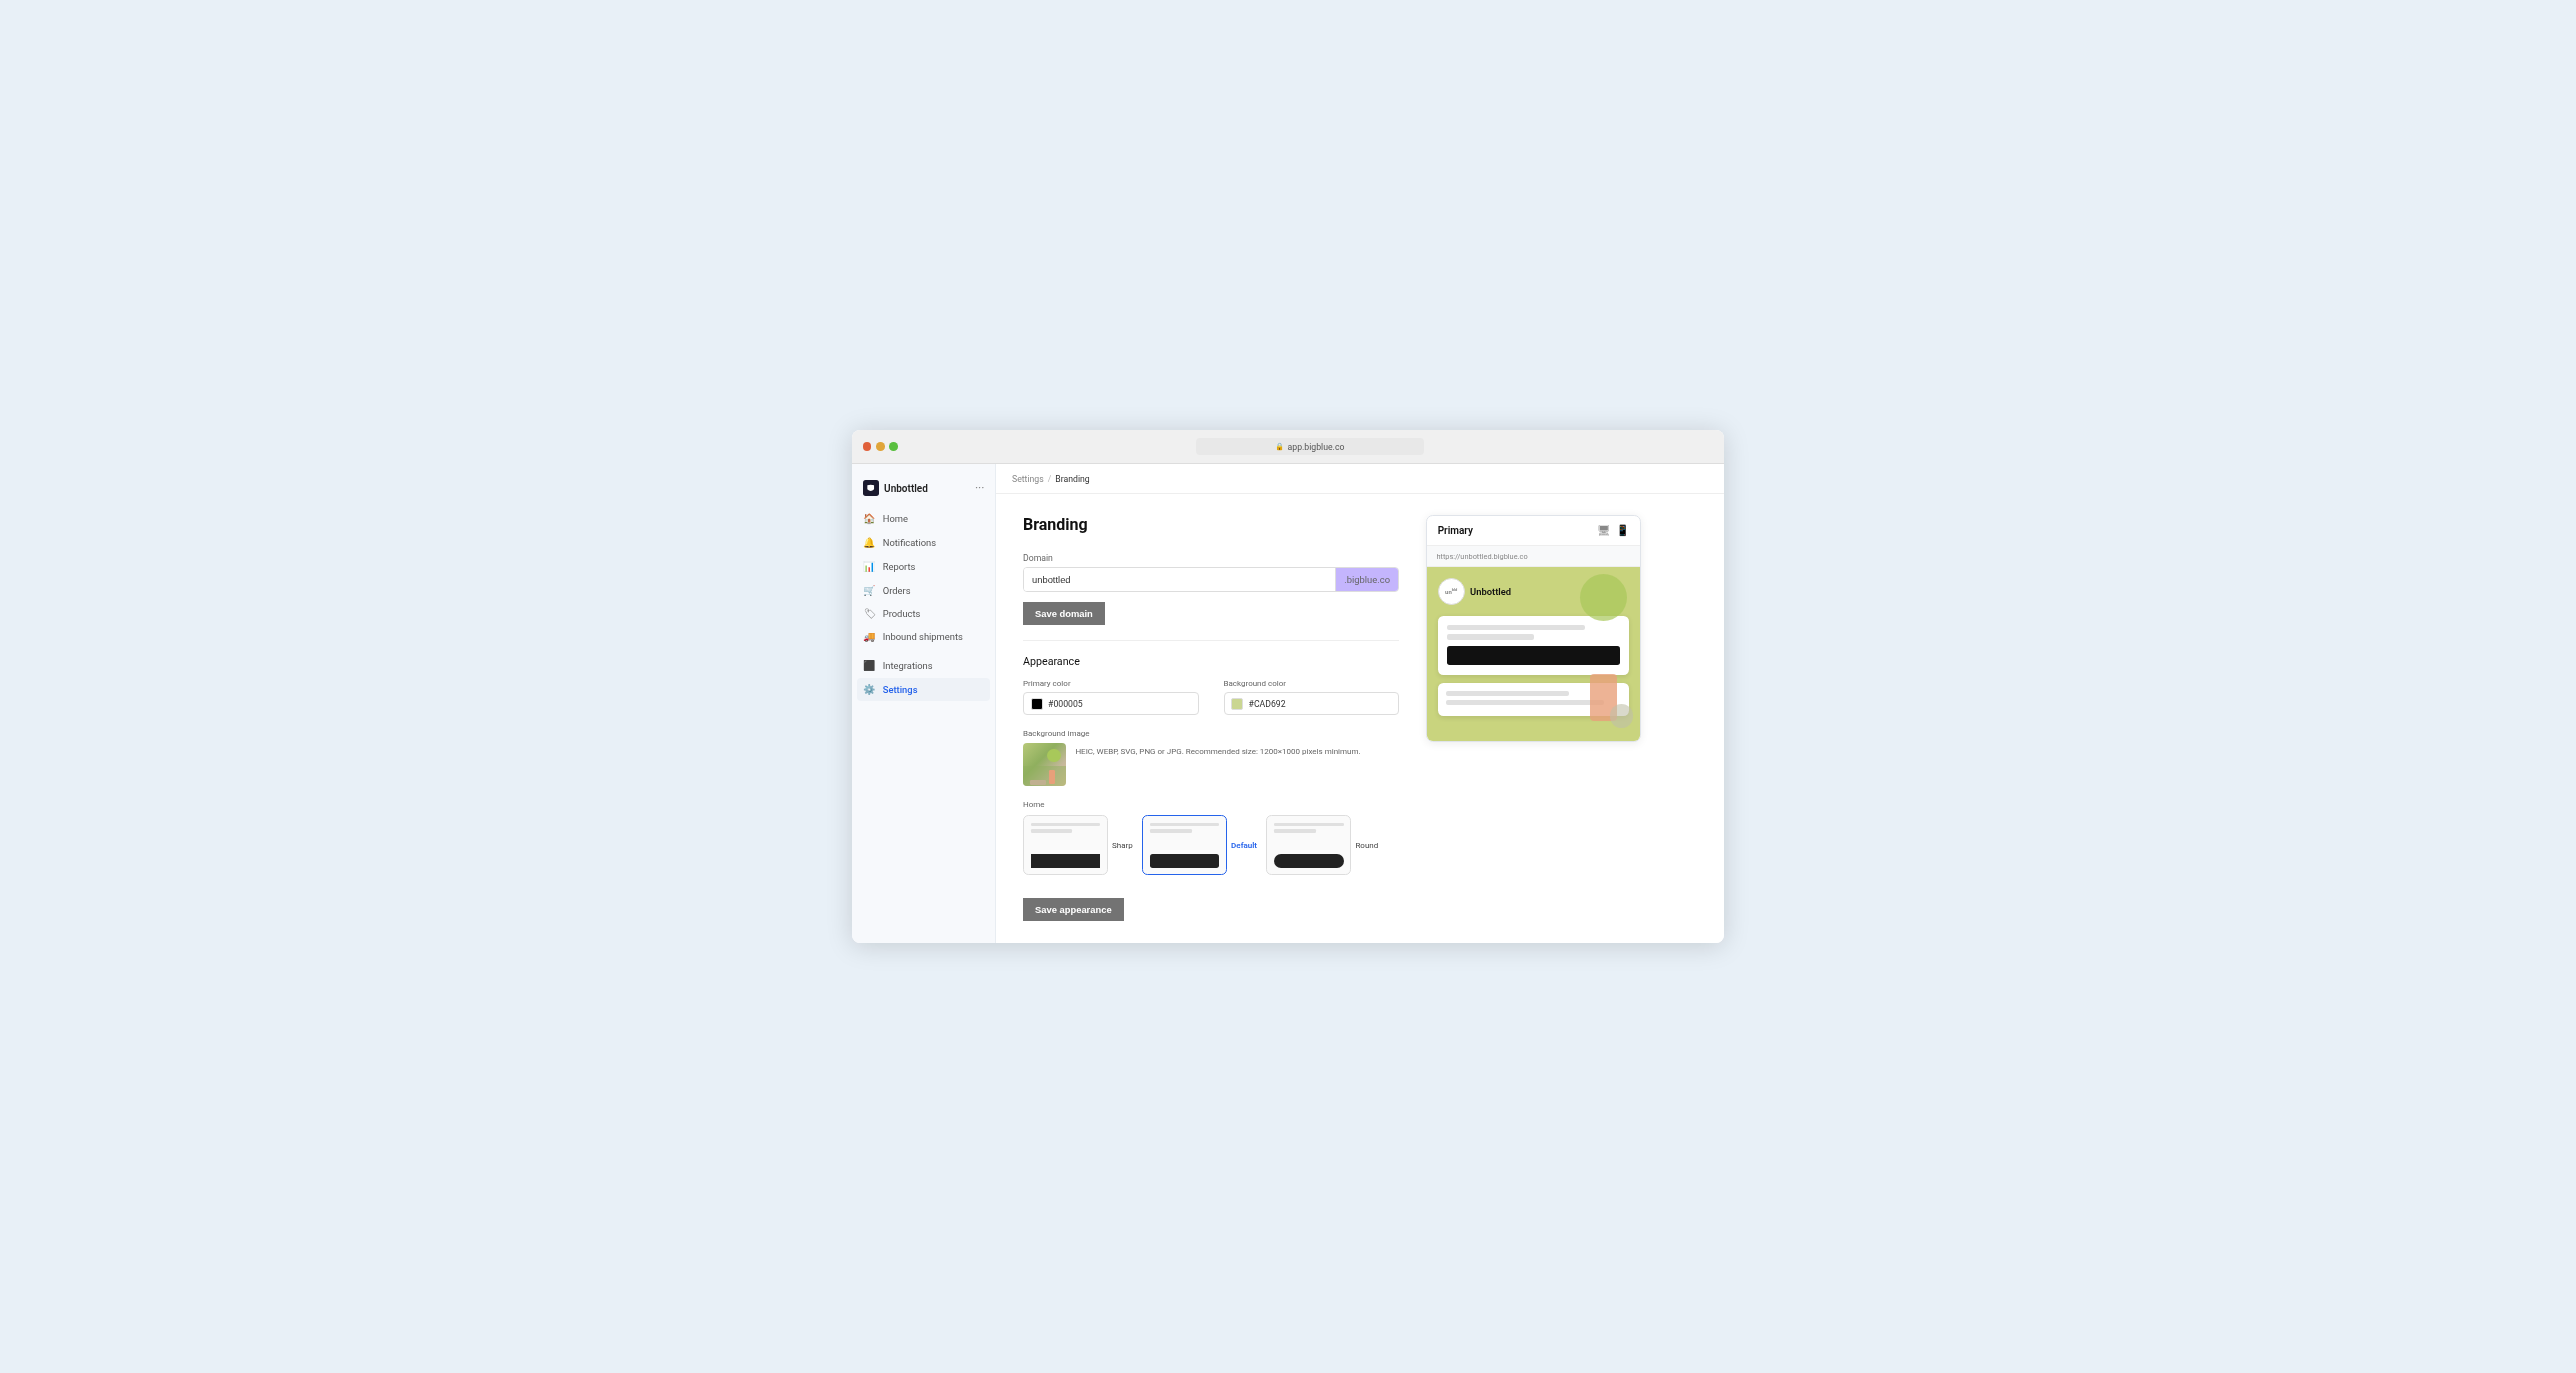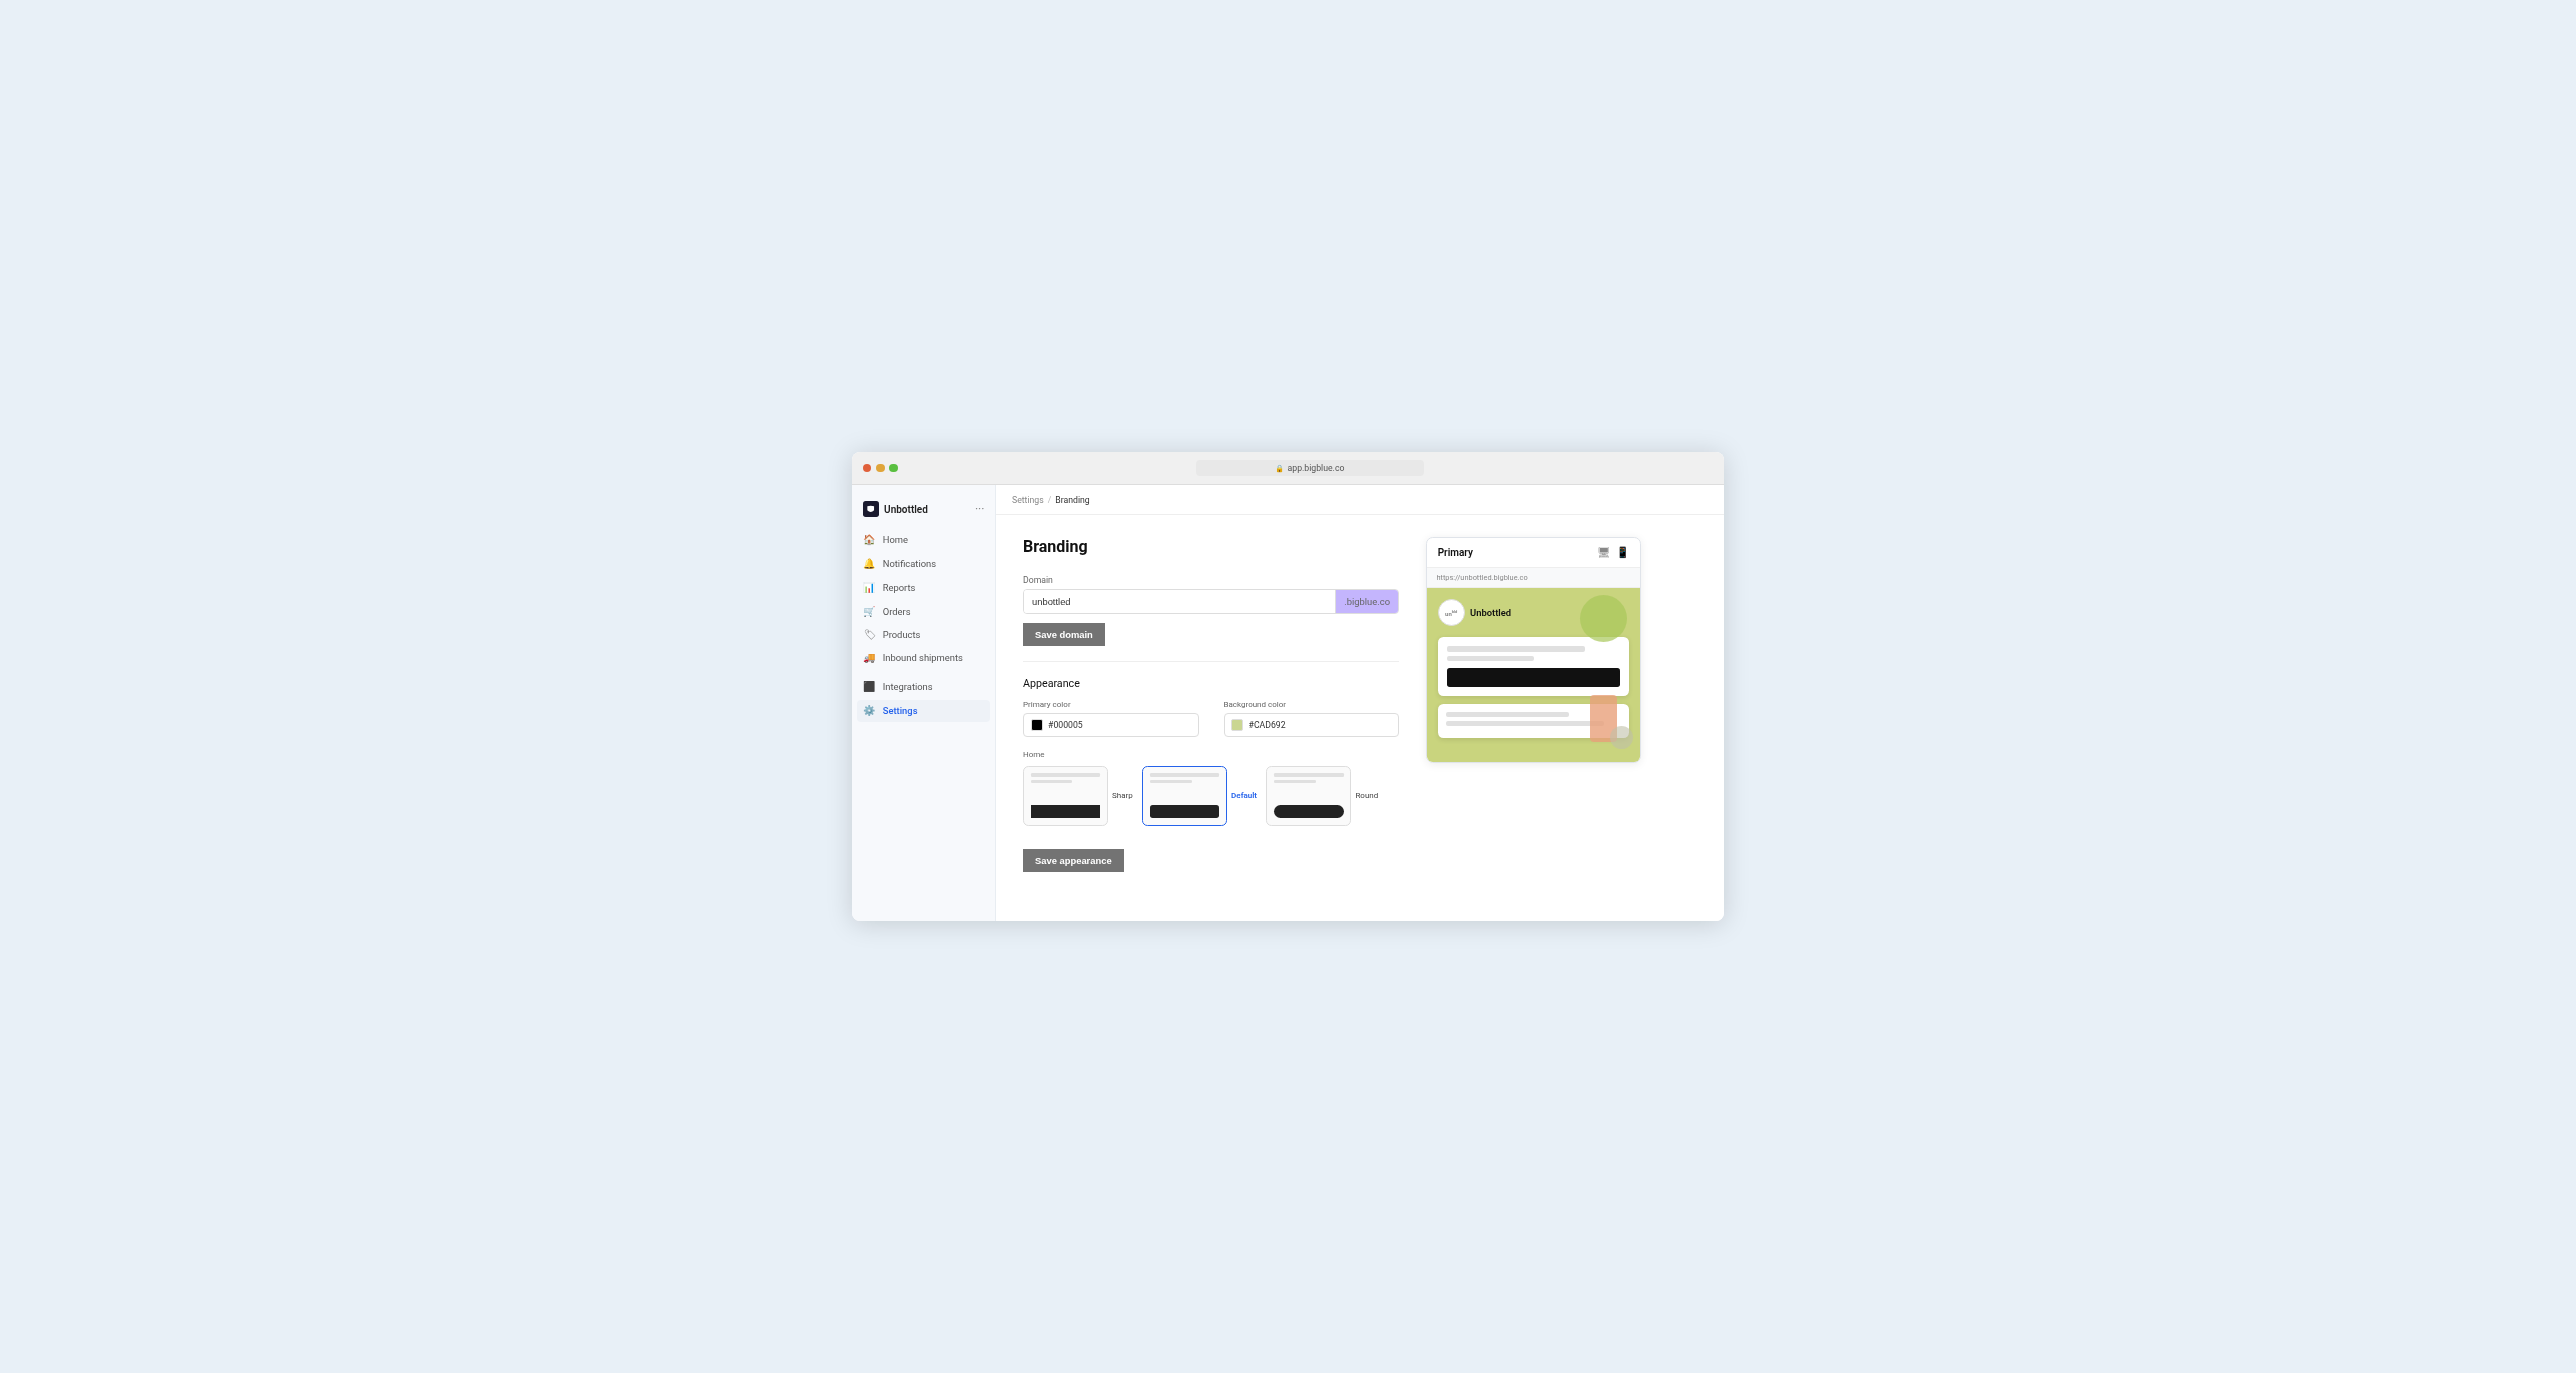--- a/index.html
+++ b/index.html
@@ -589,20 +589,36 @@
             <div class="color-field">
               <div class="color-field-label">Background color</div>
               <div class="color-input-row">
                 <div class="color-swatch" style="background:#CAD692;"></div>
                 <span class="color-value">#CAD692</span>
               </div>
             </div>
           </div>
 
           
+          <div class="bg-image-section">
+            <div class="bg-image-label">Background image</div>
+            <div class="bg-image-row">
+              <div class="bg-image-thumb">
+
+                <div style="position:absolute;bottom:0;left:0;right:0;height:20px;background:#8faf5e;opacity:0.5;"></div>
+                <div style="position:absolute;top:5.4px;right:5.4px;width:13.4px;height:13.4px;background:#a8c85a;border-radius:50%;"></div>
+                <div style="position:absolute;bottom:2.7px;right:10.7px;width:6.7px;height:13.4px;background:#e8a07a;border-radius:1.3px;"></div>
+                <div style="position:absolute;bottom:1.3px;left:6.7px;width:16px;height:5.4px;background:#c0b090;border-radius:1.3px;"></div>
+              </div>
+              <div class="bg-image-hint">
+                <div>HEIC, WEBP, SVG, PNG or JPG.
+Recommended size: 1200×1000 pixels minimum.</div>
+              </div>
+            </div>
+          </div>
 
           
           <div class="style-section">
             <div class="style-label">Home</div>
             <div class="style-options">
 
               <div class="style-option">
                 <div class="style-card">
                   <div class="style-card-lines">
                     <div class="style-line"></div>

